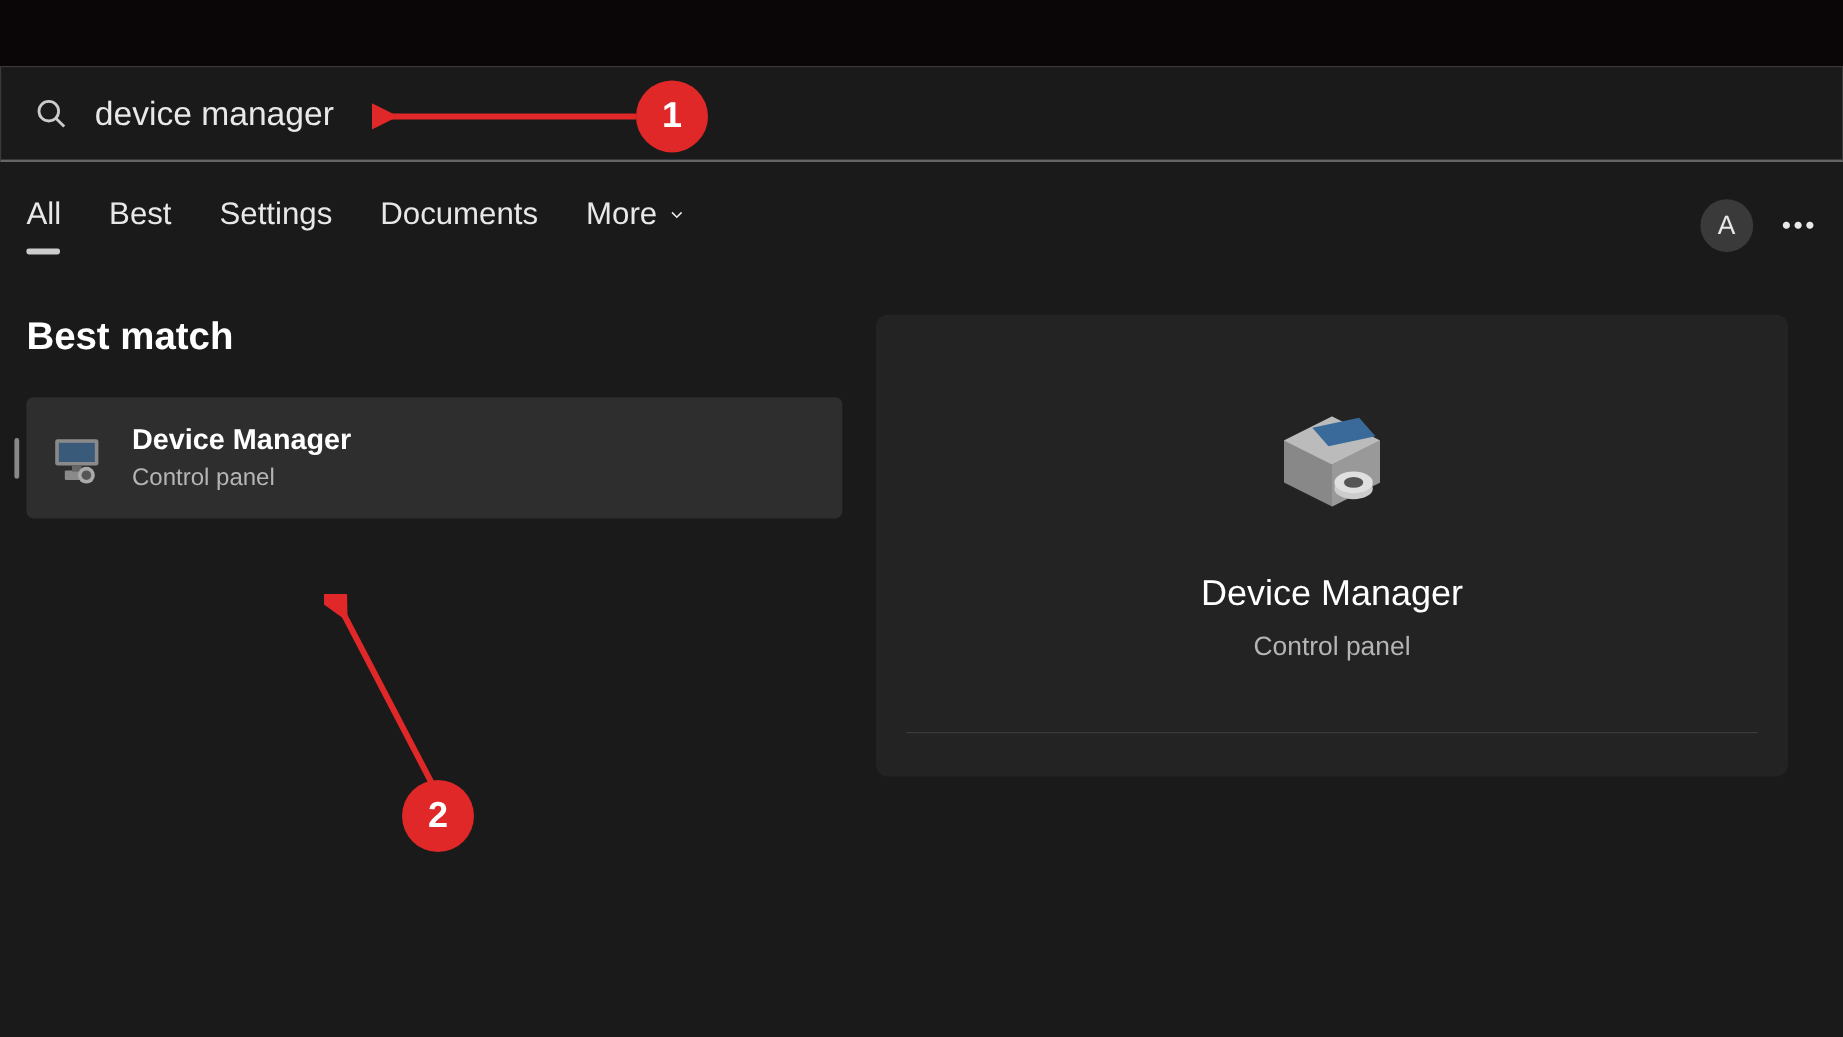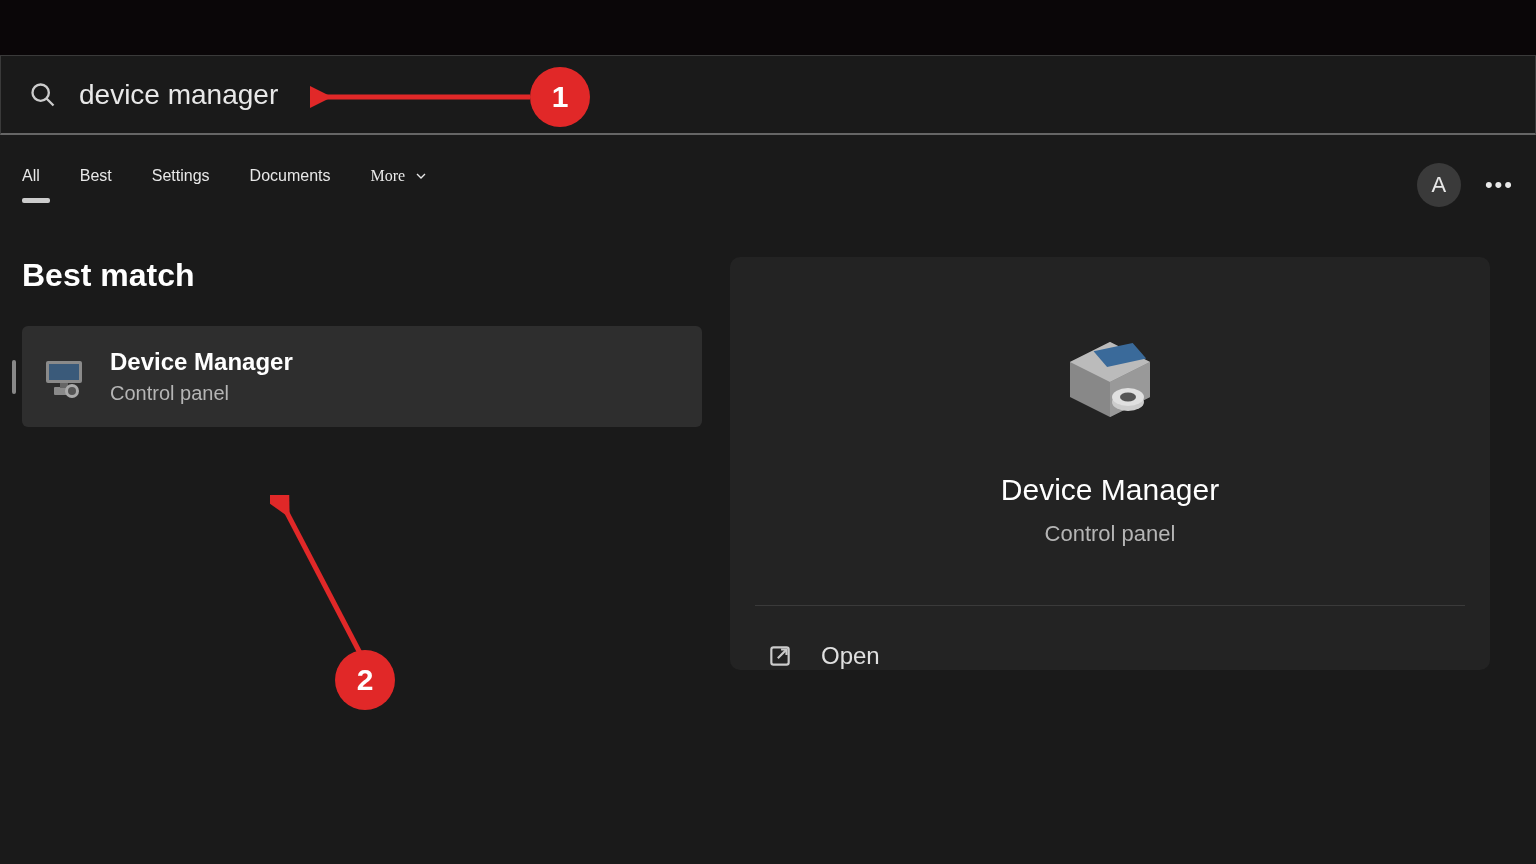--- a/index.html
+++ b/index.html
@@ -50,42 +50,41 @@
 
     .tabs-row {
       display: flex;
       align-items: center;
       padding: 28px 22px 0 22px;
       gap: 40px;
     }
 
     .tab {
       color: #e8e8e8;
-      font-size: 16px;
+      font-size: 26px;
       cursor: pointer;
       padding-bottom: 18px;
       position: relative;
     }
 
     .tab.active::after {
       content: "";
       position: absolute;
       bottom: 0;
       left: 0;
       width: 28px;
       height: 5px;
       background: #ccc;
       border-radius: 2px;
     }
 
     .tab-more {
       display: flex;
       align-items: center;
       gap: 8px;
-      font-family: Liberation Serif, serif;
     }
 
     .chevron-svg {
       width: 16px;
       height: 16px;
       stroke: #e8e8e8;
       stroke-width: 2;
       fill: none;
     }
 
@@ -320,28 +319,20 @@
         <polygon points="45,20 85,20 95,38 55,38" fill="#3a6a9a" transform="rotate(-12 65 29)"></polygon>
         <polygon points="60,55 100,35 100,70 60,90" fill="#999"></polygon>
         <ellipse cx="78" cy="75" rx="16" ry="9" fill="#ccc"></ellipse>
         <ellipse cx="78" cy="70" rx="16" ry="9" fill="#e0e0e0"></ellipse>
         <ellipse cx="78" cy="70" rx="8" ry="4.5" fill="#555"></ellipse>
       </svg>
     </div>
     <div class="detail-title">Device Manager</div>
     <div class="detail-subtitle">Control panel</div>
     <div class="divider"></div>
-    <div class="open-row">
-      <svg class="open-icon-svg" viewBox="0 0 24 24">
-        <rect x="4" y="4" width="16" height="16" rx="2"></rect>
-        <polyline points="10 14 18 6"></polyline>
-        <polyline points="13 6 18 6 18 11"></polyline>
-      </svg>
-      <div class="open-label">Open</div>
-    </div>
   </div>
 </div>
 
 <div class="annotation-circle" style="left: 530px; top: 67px;">1</div>
 <svg class="arrow-svg" style="left: 310px; top: 82px;" width="230" height="30">
   <defs>
     <marker id="ah1" markerWidth="12" markerHeight="12" refX="2" refY="5" orient="auto">
       <polygon points="10,0 0,5 10,10" fill="#e12828"></polygon>
     </marker>
   </defs>

